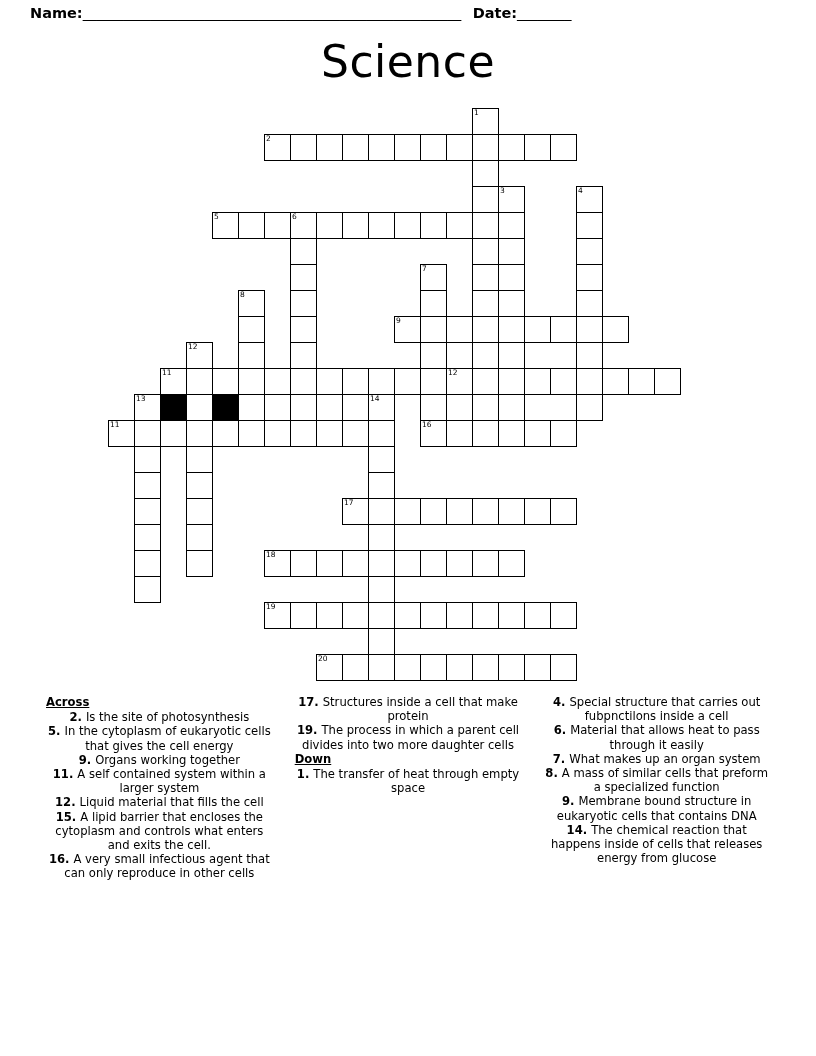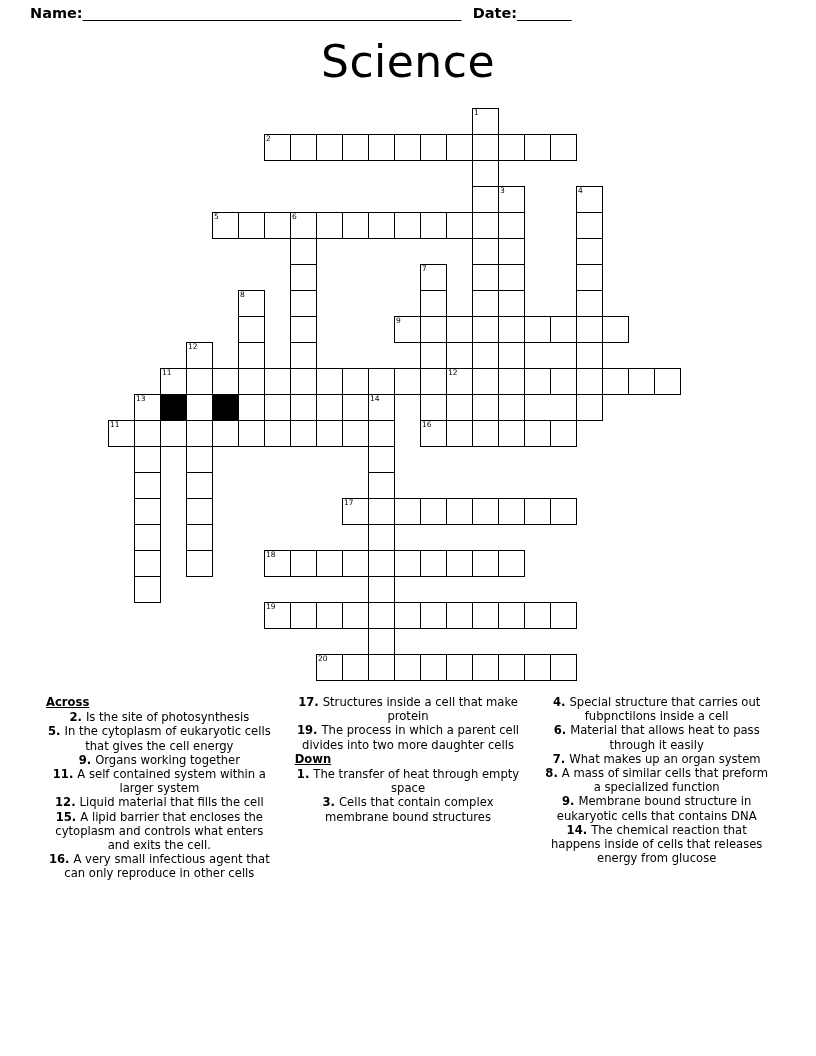--- a/index.html
+++ b/index.html
@@ -342,21 +342,20 @@
         <span class="clue"><b>11. </b><span>A self contained system within a larger system</span></span>
         <span class="clue"><b>12. </b><span>Liquid material that fills the cell</span></span>
         <span class="clue"><b>15. </b><span>A lipid barrier that encloses the cytoplasm and controls what enters and exits the cell.</span></span>
         <span class="clue"><b>16. </b><span>A very small infectious agent that can only reproduce in other cells</span></span>
       </div>
     <div class="clue-col">
         <span class="clue"><b>17. </b><span>Structures inside a cell that make protein</span></span>
         <span class="clue"><b>19. </b><span>The process in which a parent cell divides into two more daughter cells</span></span>
         <span class="clue-head">Down</span>
         <span class="clue"><b>1. </b><span>The transfer of heat through empty space</span></span>
-        <span class="clue"><b>3. </b><span>Cells that contain complex membrane bound structures</span></span>
       </div>
     <div class="clue-col">
         <span class="clue"><b>4. </b><span>Special structure that carries out fubpnctilons inside a cell</span></span>
         <span class="clue"><b>6. </b><span>Material that allows heat to pass through it easily</span></span>
         <span class="clue"><b>7. </b><span>What makes up an organ system</span></span>
         <span class="clue"><b>8. </b><span>A mass of similar cells that preform a specialized function</span></span>
         <span class="clue"><b>9. </b><span>Membrane bound structure in eukaryotic cells that contains DNA</span></span>
         <span class="clue"><b>14. </b><span>The chemical reaction that happens inside of cells that releases energy from glucose</span></span>
       </div>
   </div>

